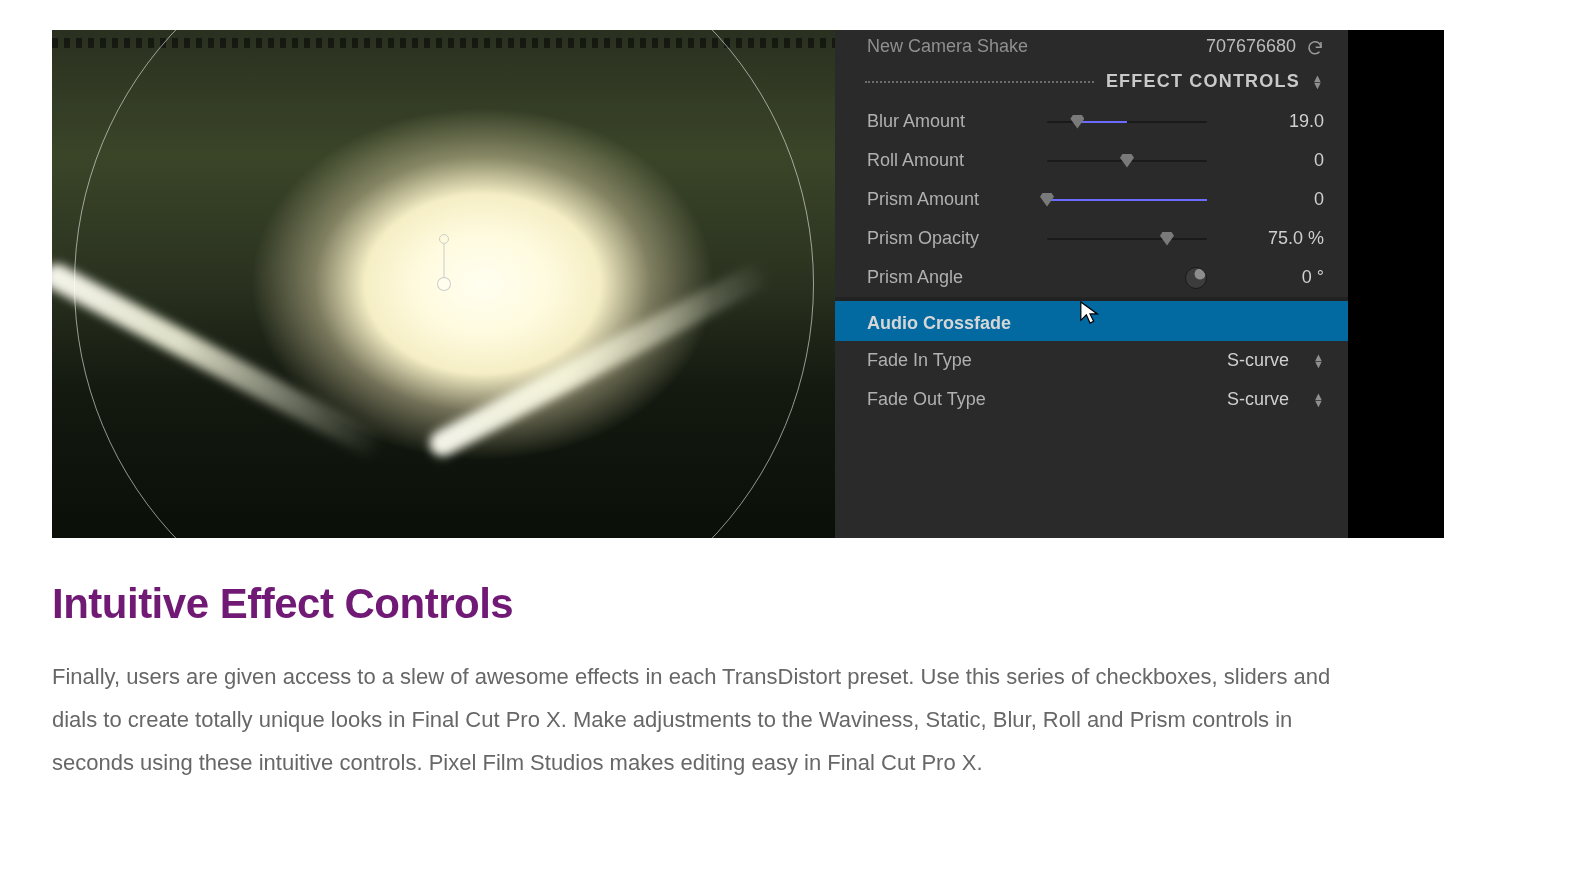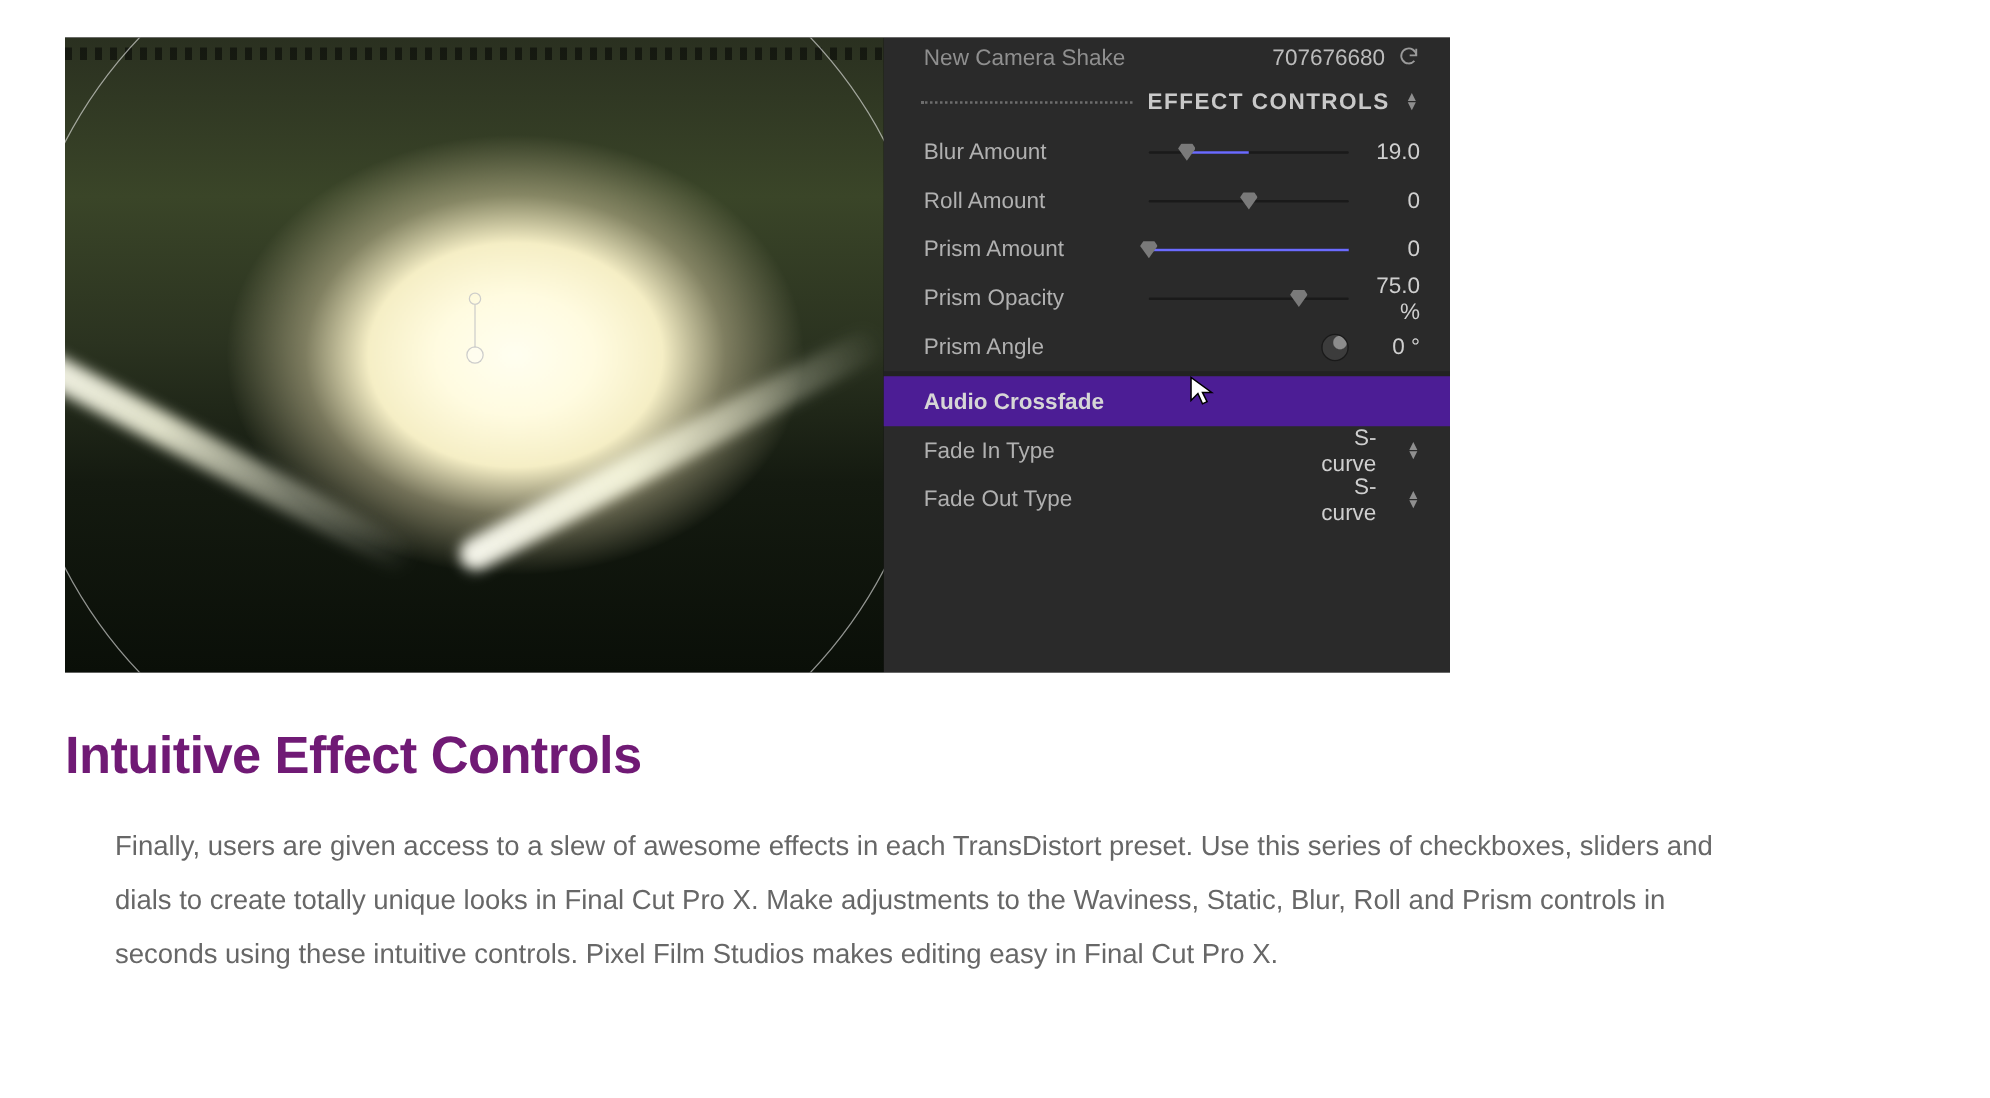--- a/index.html
+++ b/index.html
@@ -7,21 +7,21 @@
     font-family: -apple-system, BlinkMacSystemFont, "Segoe UI", Helvetica, Arial, sans-serif;
     background: #fff;
     width: 1592px;
     height: 878px;
     overflow: hidden;
   }
   .page {
     padding: 30px 52px;
   }
   .screenshot {
-    width: 1108px;
+    width: 1392px;
     height: 508px;
     display: flex;
     background: #000;
     position: relative;
     overflow: hidden;
   }
   .video-preview {
     width: 783px;
     height: 100%;
     position: relative;
@@ -101,21 +101,21 @@
     position: relative;
   }
   .insp-header {
     display: flex;
     align-items: center;
     justify-content: space-between;
     padding: 6px 24px 10px 32px;
     color: #8f8f8f;
   }
   .insp-header .right {
-    display:flex; align-items:flex-start; gap:10px;
+    display:flex; align-items:flex-end; gap:10px;
     color:#bcbcbc;
   }
   .refresh-ico { width:18px; height:18px; }
   .refresh-ico svg { width:100%; height:100%; stroke:#9a9a9a; fill:none; stroke-width:2; }
 
   .section-title-row{
     display:flex; align-items:center; gap:12px;
     padding: 4px 24px 10px 30px;
     color:#c9c9c9;
     font-weight:600;
@@ -186,25 +186,25 @@
     border-radius:50%;
     background: radial-gradient(circle at 70% 30%, #8c8c8c 25%, #3c3c3c 30% 100%);
     border:1px solid #1a1a1a;
   }
 
   .divider {
     height: 4px;
     background:#222;
   }
   .subsection {
-    background:#4c1d95;
+    background:#0369a1;
     height:40px;
     display:flex;
-    align-items:center;
-    padding: 0 24px 0 32px;
+    align-items:flex-start;
+    padding: 12px 24px 0 32px;
     color:#d6d6d6;
     font-weight:600;
   }
   .dropdown-row{
     display:flex;
     align-items:center;
     height:39px;
     padding: 0 24px 0 32px;
   }
   .dropdown-row .label{ flex:0 0 168px; color:#b0b0b0;}
@@ -225,21 +225,20 @@
     font-weight: 800;
     color:#701a75;
     letter-spacing: -0.5px;
   }
   .article-body{
     margin-top: 28px;
     font-size: 22px;
     line-height: 1.95;
     color:#676767;
     max-width: 1300px;
-    margin-left: 40px;
   }
 </style>
 </head>
 <body>
 
 <div class="page">
   <div class="screenshot">
 
     <div class="video-preview">
       <div class="streak left"></div>

